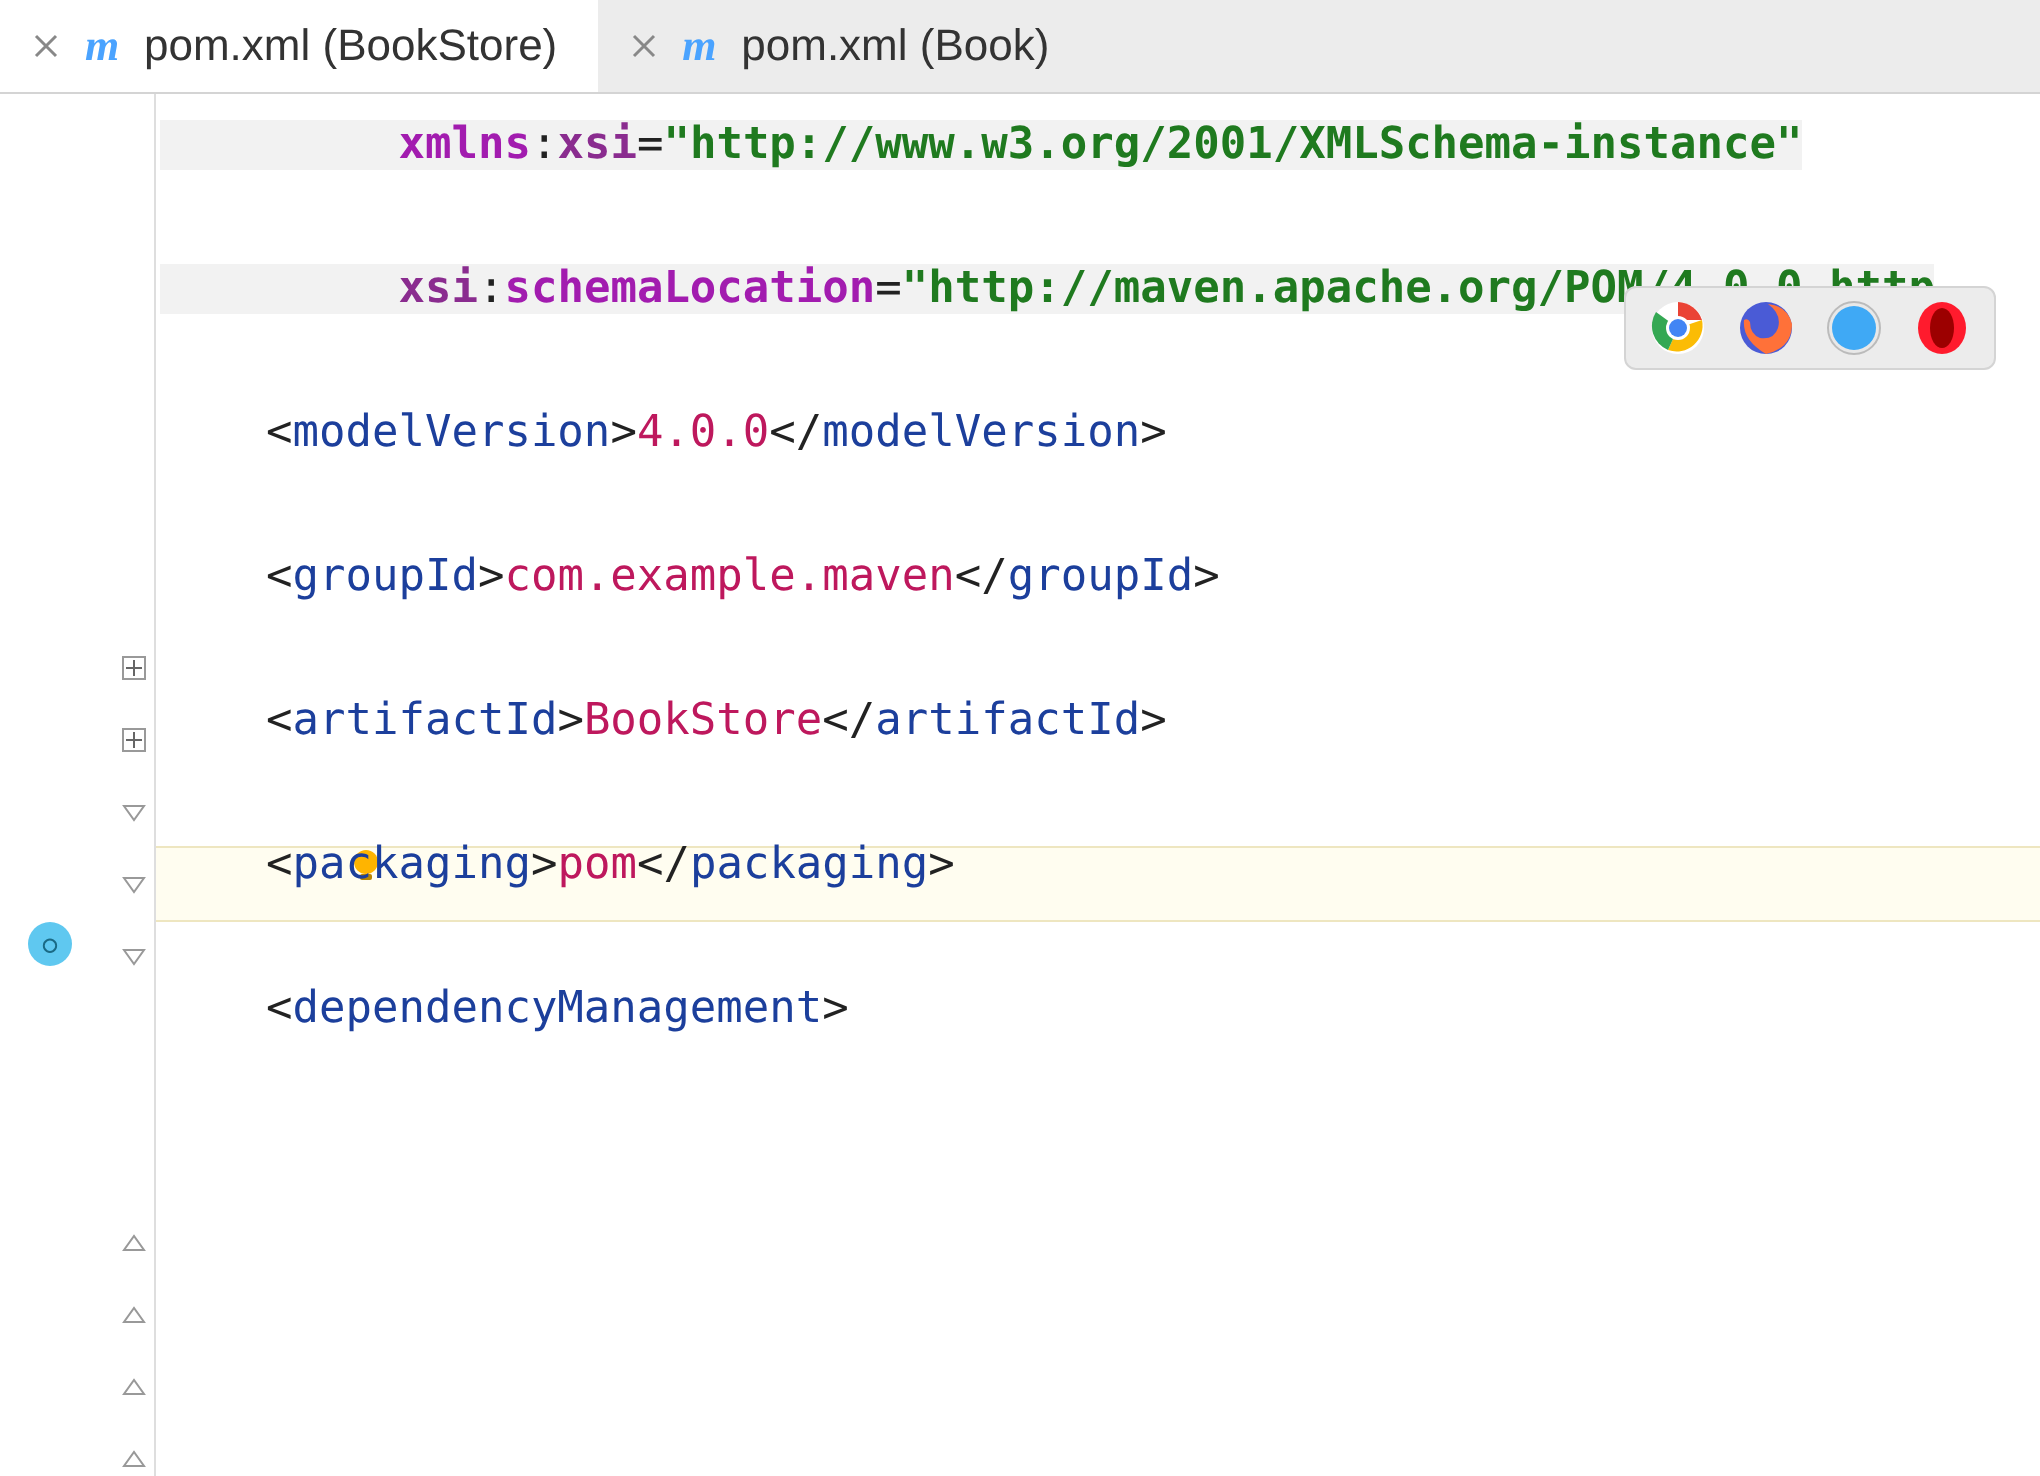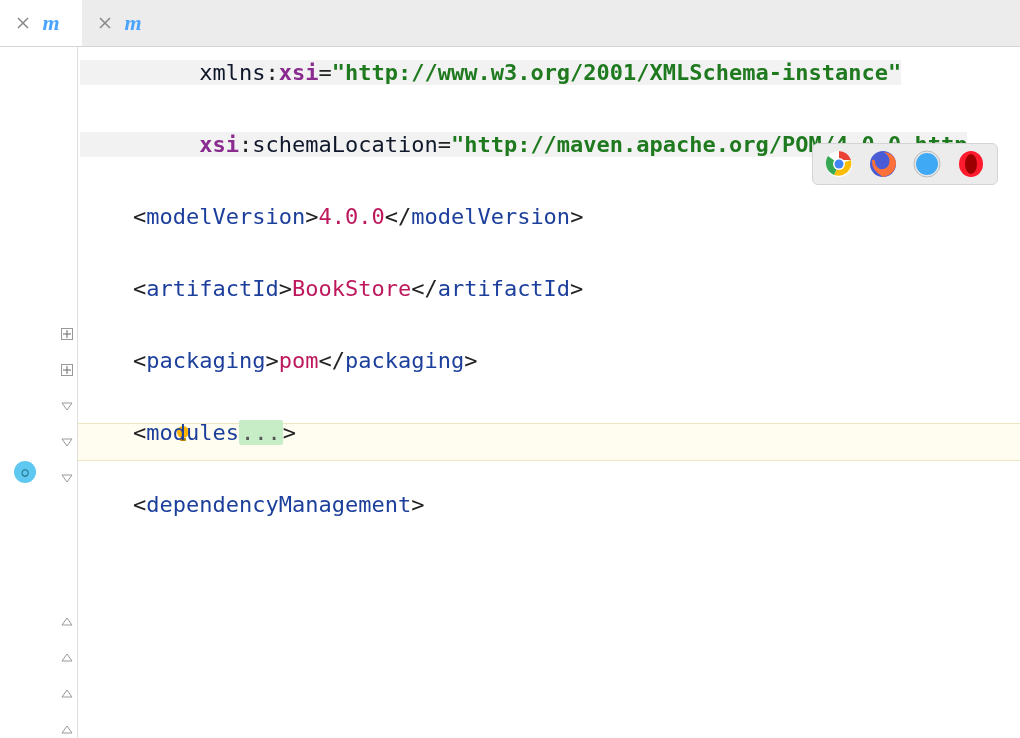--- a/index.html
+++ b/index.html
@@ -17,21 +17,21 @@
 .fold svg,.marker svg{width:12px;height:12px}
 .plus{left:60px}
 .bulb{position:absolute;left:96px;width:18px;height:18px}
 .bulb svg{width:18px;height:18px}
 .dot{position:absolute;left:14px;width:22px;height:22px;border-radius:50%;background:#5fc8f0;display:flex;align-items:center;justify-content:center;color:#1a6a85;font-size:12px;font-weight:bold}
 .code{flex:1;position:relative;padding-top:8px}
 .caret-line{position:absolute;left:0;right:0;height:36px;background:#fffdf0;border-top:1px solid #eee6c0;border-bottom:1px solid #eee6c0}
 pre.codeblock{margin:0;padding:0;line-height:36px;font-family:inherit;font-size:22px;white-space:pre;position:relative}
 .line{height:36px;padding-left:2px}
 .graybox{background:#f2f2f2;display:inline}
-.t-ns{color:#0f172a;font-weight:normal}
+.t-ns{color:#a21caf;font-weight:bold}
 .t-pfx{color:#8a2c8f;font-weight:bold}
 .t-str{color:#1f7a1f;font-weight:bold}
 .t-tag{color:#1c3f9c;font-weight:normal}
 .t-pun{color:#222}
 .t-txt{color:#be185d}
 .t-ell{background:#c7edc7;color:#555;padding:0 2px;border-radius:2px}
 .browserbar{position:absolute;top:96px;right:22px;background:#ececec;border:1px solid #d4d4d4;border-radius:6px;padding:6px 12px;display:flex;gap:16px;align-items:center}
 .bicon{width:28px;height:28px;display:flex;align-items:center;justify-content:center}
 </style>
 </head>
@@ -40,30 +40,32 @@
 <div class="tabbar">
   <div class="tab active">
     <span class="close">
       <svg viewBox="0 0 12 12">
           <path d="M1 1 L11 11 M11 1 L1 11" stroke="#888" stroke-width="1.5" fill="none"></path>
         </svg>
     </span>
     <span class="micon">
         <span>m</span>
       </span>
+    <span><span>pom.xml</span> <span>(BookStore)</span></span>
   </div>
   <div class="tab">
     <span class="close">
       <svg viewBox="0 0 12 12">
           <path d="M1 1 L11 11 M11 1 L1 11" stroke="#888" stroke-width="1.5" fill="none"></path>
         </svg>
     </span>
     <span class="micon">
         <span>m</span>
       </span>
+    <span><span>pom.xml</span> <span>(Book)</span></span>
   </div>
 </div>
 
 <div class="editor">
   <div class="gutter">
     <div class="gline"></div>
     <div class="fold plus" style="top:280px">
       <svg viewBox="0 0 12 12">
           <rect x="0.5" y="0.5" width="11" height="11" fill="#fff" stroke="#999"></rect>
           <path d="M2 6 H10 M6 2 V10" stroke="#666" stroke-width="1"></path>
@@ -119,23 +121,23 @@
     <div class="bulb" style="top:376px">
       <svg viewBox="0 0 18 18">
           <circle cx="9" cy="7" r="6" fill="#ffb400"></circle>
           <rect x="6" y="13" width="6" height="3" rx="1" fill="#b88400"></rect>
         </svg>
     </div>
 
 <pre class="codeblock"><div class="line"><span class="graybox">         <span class="t-ns">xmlns</span><span class="t-pun">:</span><span class="t-pfx">xsi</span><span class="t-pun">=</span><span class="t-str">"http://www.w3.org/2001/XMLSchema-instance"</span></span></div>
 <div class="line"><span class="graybox">         <span class="t-pfx">xsi</span><span class="t-pun">:</span><span class="t-ns">schemaLocation</span><span class="t-pun">=</span><span class="t-str">"http://maven.apache.org/POM/4.0.0 http</span></span></div>
 <div class="line">    <span class="t-pun">&lt;</span><span class="t-tag">modelVersion</span><span class="t-pun">&gt;</span><span class="t-txt">4.0.0</span><span class="t-pun">&lt;/</span><span class="t-tag">modelVersion</span><span class="t-pun">&gt;</span></div>
+<div class="line">    <span class="t-pun">&lt;</span><span class="t-tag">groupId</span><span class="t-pun">&gt;</span><span class="t-txt">com.example.maven</span><span class="t-pun">&lt;/</span><span class="t-tag">groupId</span><span class="t-pun">&gt;</span></div>
 <div class="line">    <span class="t-pun">&lt;</span><span class="t-tag">artifactId</span><span class="t-pun">&gt;</span><span class="t-txt">BookStore</span><span class="t-pun">&lt;/</span><span class="t-tag">artifactId</span><span class="t-pun">&gt;</span></div>
 <div class="line">    <span class="t-pun">&lt;</span><span class="t-tag">packaging</span><span class="t-pun">&gt;</span><span class="t-txt">pom</span><span class="t-pun">&lt;/</span><span class="t-tag">packaging</span><span class="t-pun">&gt;</span></div>
-<div class="line">    <span class="t-pun">&lt;</span><span class="t-tag">modules</span><span class="t-ell">...</span><span class="t-pun">&gt;</span></div>
 <div class="line">    <span class="t-pun">&lt;</span><span class="t-tag">dependencyManagement</span><span class="t-pun">&gt;</span></div>
 
 
 
 
 
 
 
 
 

